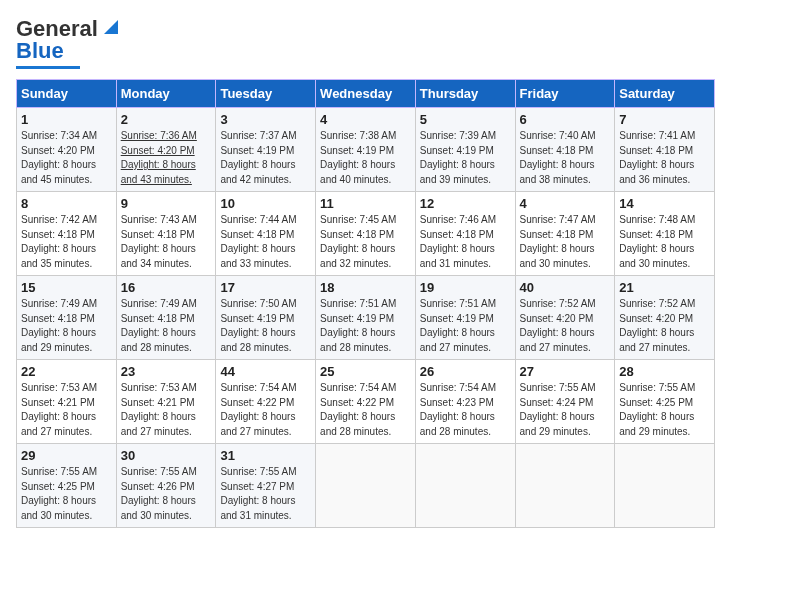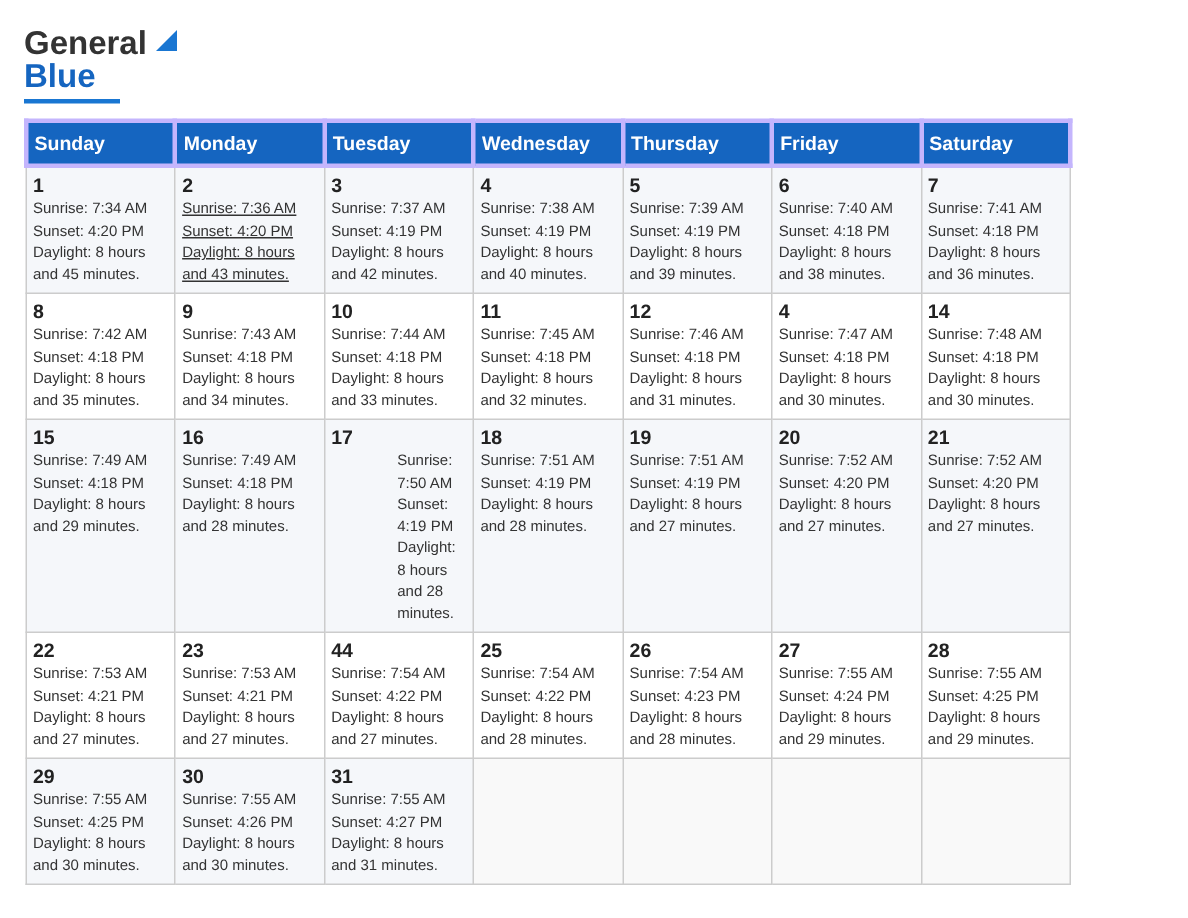--- a/index.html
+++ b/index.html
@@ -42,21 +42,21 @@
       border-collapse: collapse;
       table-layout: fixed;
     }
     thead tr th {
       background: #1565c0;
       color: #fff;
       font-size: 13px;
       font-weight: bold;
       padding: 6px 4px;
       text-align: left;
-      border: 3px solid #c4b5fd;
+      border: 1px solid #c4b5fd;
     }
     tbody tr td {
       border: 1px solid #ccc;
       vertical-align: top;
       padding: 4px 4px;
       font-size: 10.5px;
       color: #222;
       background: #fff;
       height: 78px;
     }
@@ -229,41 +229,41 @@
           </td>
           <td>
             <span class="day-num">16</span>
             <div class="day-info" style="white-space: pre-line;">Sunrise: 7:49 AM
 Sunset: 4:18 PM
 Daylight: 8 hours
 and 28 minutes.</div>
           </td>
           <td>
             <span class="day-num">17</span>
-            <div class="day-info" style="white-space: pre-line; margin-left: 44px;">Sunrise: 7:50 AM
+            <div class="day-info" style="white-space: pre-line;">Sunrise: 7:50 AM
 Sunset: 4:19 PM
 Daylight: 8 hours
 and 28 minutes.</div>
           </td>
           <td>
             <span class="day-num">18</span>
             <div class="day-info" style="white-space: pre-line;">Sunrise: 7:51 AM
 Sunset: 4:19 PM
 Daylight: 8 hours
 and 28 minutes.</div>
           </td>
           <td>
             <span class="day-num">19</span>
             <div class="day-info" style="white-space: pre-line;">Sunrise: 7:51 AM
 Sunset: 4:19 PM
 Daylight: 8 hours
 and 27 minutes.</div>
           </td>
           <td>
-            <span class="day-num">20</span>
+            <span class="day-num">40</span>
             <div class="day-info" style="white-space: pre-line;">Sunrise: 7:52 AM
 Sunset: 4:20 PM
 Daylight: 8 hours
 and 27 minutes.</div>
           </td>
           <td>
             <span class="day-num">21</span>
             <div class="day-info" style="white-space: pre-line;">Sunrise: 7:52 AM
 Sunset: 4:20 PM
 Daylight: 8 hours

